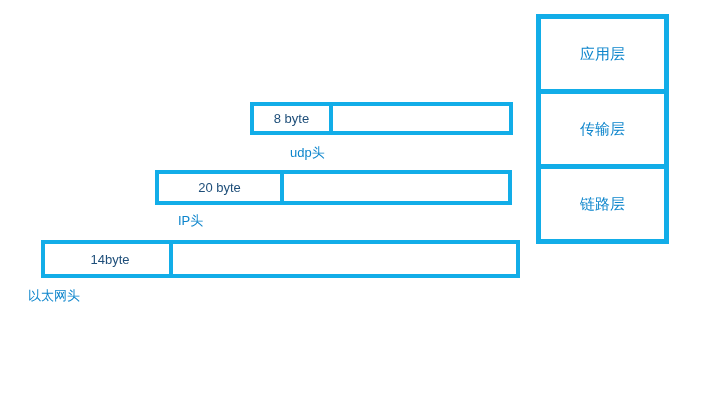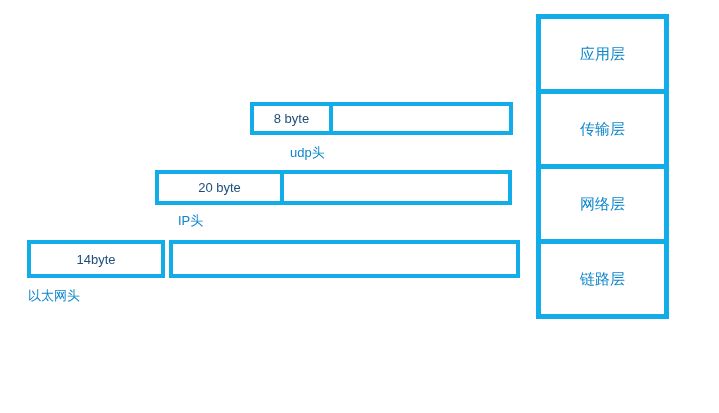--- a/index.html
+++ b/index.html
@@ -60,21 +60,21 @@
   .box-udp-header  { left: 250px; top: 102px; width: 83px;  height: 33px; }
   .box-udp-payload { left: 329px; top: 102px; width: 184px; height: 33px; }
   .caption-udp     { left: 262px; top: 144px; margin-left: 28px; }
 
   
   .box-ip-header   { left: 155px; top: 170px; width: 129px; height: 35px; }
   .box-ip-payload  { left: 280px; top: 170px; width: 232px; height: 35px; }
   .caption-ip      { left: 178px; top: 212px; }
 
   
-  .box-eth-header  { left: 27px;  top: 240px; width: 138px; height: 38px; }
+  .box-eth-header  { left: 41px;  top: 240px; width: 138px; height: 38px; }
   .box-eth-payload { left: 169px; top: 240px; width: 351px; height: 38px; }
   .caption-eth     { left: 28px;  top: 287px; }
 </style>
 </head>
 <body>
 
 <div class="canvas">
 
 
   <div class="box box-udp-header">
@@ -96,20 +96,17 @@
   <div class="caption caption-eth">以太网头</div>
 
   <div class="layer-stack">
     <div class="layer-cell">
       <span>应用层</span>
     </div>
     <div class="layer-cell">
       <span>传输层</span>
     </div>
     <div class="layer-cell">
-      <span>网络层</span>
-    </div>
-    <div class="layer-cell">
       <span>链路层</span>
     </div>
   </div>
 
 </div>
 
 </body></html>

